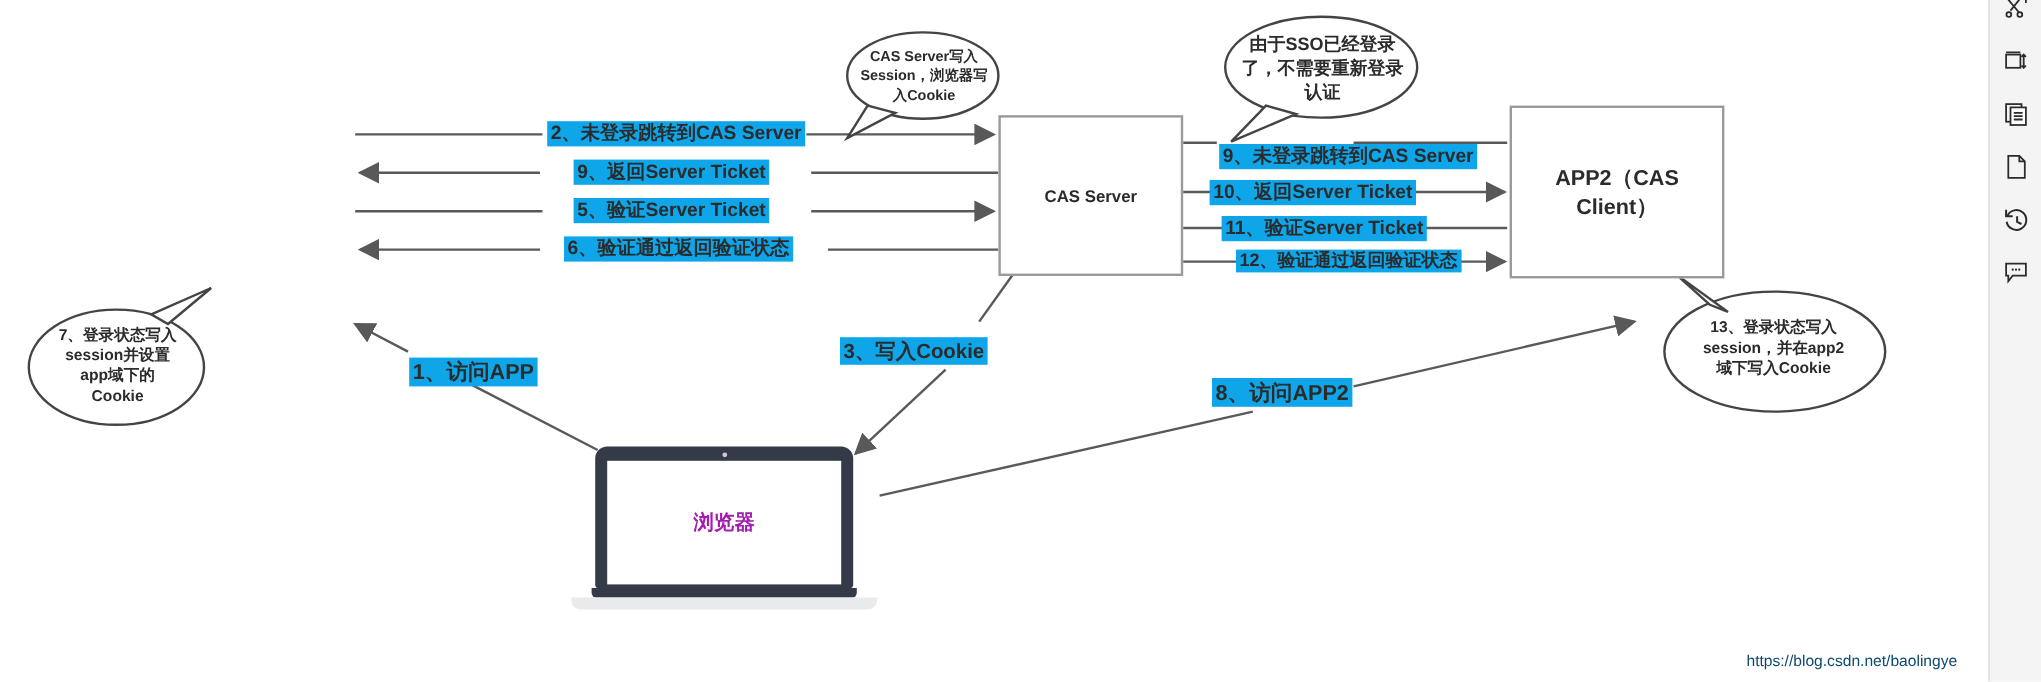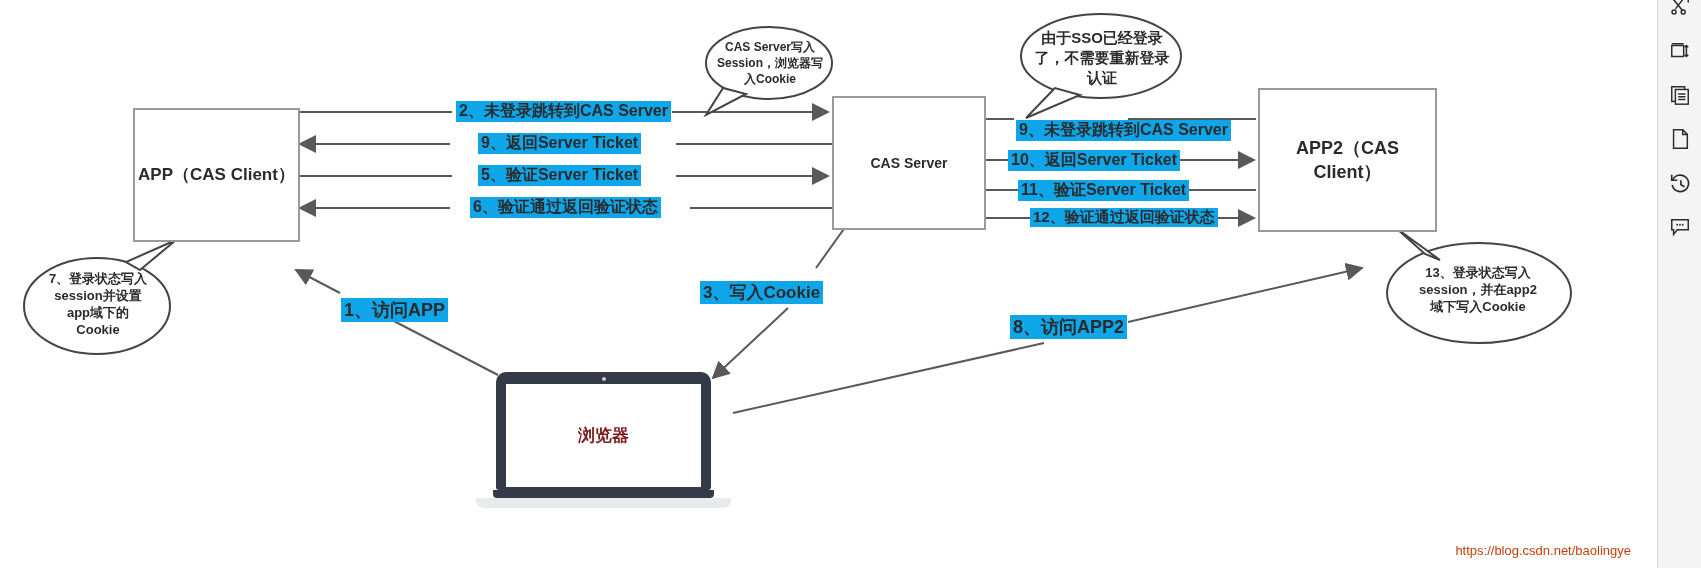--- a/index.html
+++ b/index.html
@@ -10,33 +10,33 @@
             display:flex;align-items:center;justify-content:center;text-align:center;
             font-weight:bold;color:#2b2b2b;line-height:1.35;}
   .arrow-label{position:absolute;font-weight:bold;color:#2b2b2b;white-space:nowrap;
                background:#0ea5e9;padding:0 3px;}
   .bubble-text{position:absolute;font-weight:bold;color:#2b2b2b;text-align:center;
                line-height:1.32;white-space:pre-line;}
   .laptop{position:absolute;}
   .laptop-lid{position:absolute;left:0;top:0;width:100%;height:118px;
               background:#343a47;border-radius:10px 10px 3px 3px;box-sizing:border-box;padding:12px 10px 3px 10px;}
   .laptop-screen{width:100%;height:100%;background:#ffffff;display:flex;align-items:center;
-                 justify-content:center;font-weight:bold;color:#7f1d1d;}
+                 justify-content:center;font-weight:bold;color:#a21caf;}
   .laptop-cam{position:absolute;left:50%;top:5px;width:4px;height:4px;margin-left:-2px;
               border-radius:50%;background:#c9ccd3;}
   .laptop-base{position:absolute;left:-20px;bottom:0;width:calc(100% + 40px);height:10px;
                background:#e9eaec;border-radius:0 0 8px 8px;}
   .laptop-hinge{position:absolute;left:-3px;top:118px;width:calc(100% + 6px);height:8px;
                 background:#343a47;border-radius:0 0 4px 4px;}
   #toolbar{position:absolute;right:0;top:0;width:44px;height:568px;background:#f4f4f4;
            border-left:1px solid #d8d8d8;display:flex;flex-direction:column;align-items:center;
            gap:18px;padding-top:2px;box-sizing:border-box;}
   .tb-icon{width:26px;height:26px;display:flex;align-items:center;justify-content:center;cursor:pointer;}
   .tb-icon svg{display:block;}
-  #watermark{position:absolute;right:70px;bottom:10px;color:#c2410c;font-size:13px;}
+  #watermark{position:absolute;right:70px;bottom:10px;color:#0c4a6e;font-size:13px;}
 </style>
 </head>
 <body>
 
 <div id="stage">
 
   <svg class="layer" viewBox="0 0 1701 568">
     <defs>
       <marker id="ah" markerWidth="9" markerHeight="9" refX="8" refY="4.5" orient="auto">
         <path d="M0,0 L9,4.5 L0,9 z" fill="#595959"></path>
@@ -83,23 +83,20 @@
       <path d="M723,88 L706,115 L746,94 Z"></path>
       <ellipse cx="1101" cy="56" rx="80" ry="42"></ellipse>
       <path d="M1055,88 L1026,118 L1080,95 Z"></path>
       <ellipse cx="97" cy="306" rx="73" ry="48"></ellipse>
       <path d="M140,270 L176,240 L126,262 Z"></path>
       <ellipse cx="1479" cy="293" rx="92" ry="50"></ellipse>
       <path d="M1425,254 L1396,228 L1440,260 Z"></path>
     </g>
   </svg>
 
-  <div class="node-box" style="left:133px;top:108px;width:163px;height:130px;font-size:17px;">
-    <span>APP（CAS Client）</span>
-  </div>
 
   <div class="node-box" style="left:832px;top:96px;width:150px;height:130px;font-size:14px;">
     <span>CAS Server</span>
   </div>
 
   <div class="node-box" style="left:1258px;top:88px;width:175px;height:140px;font-size:18px;">
     <span>APP2（CAS Client）</span>
   </div>
 
   <div class="laptop" style="left:496px;top:372px;width:215px;height:136px;">

